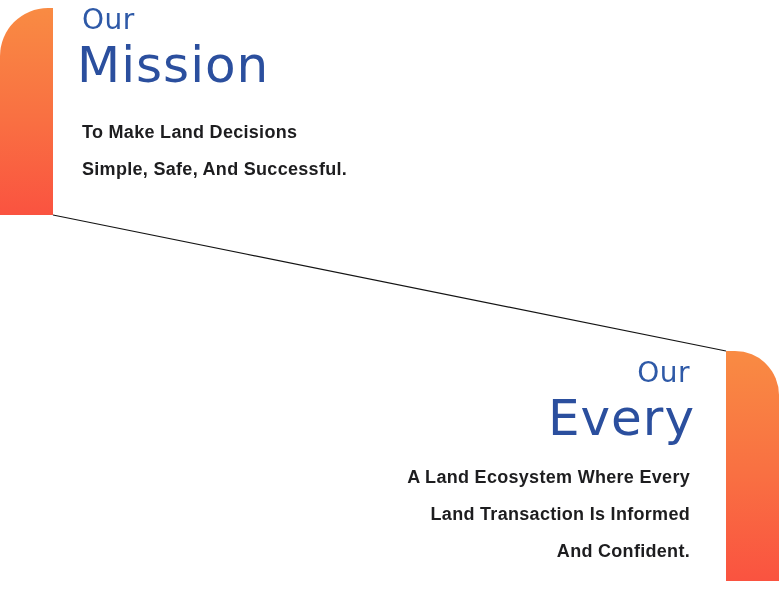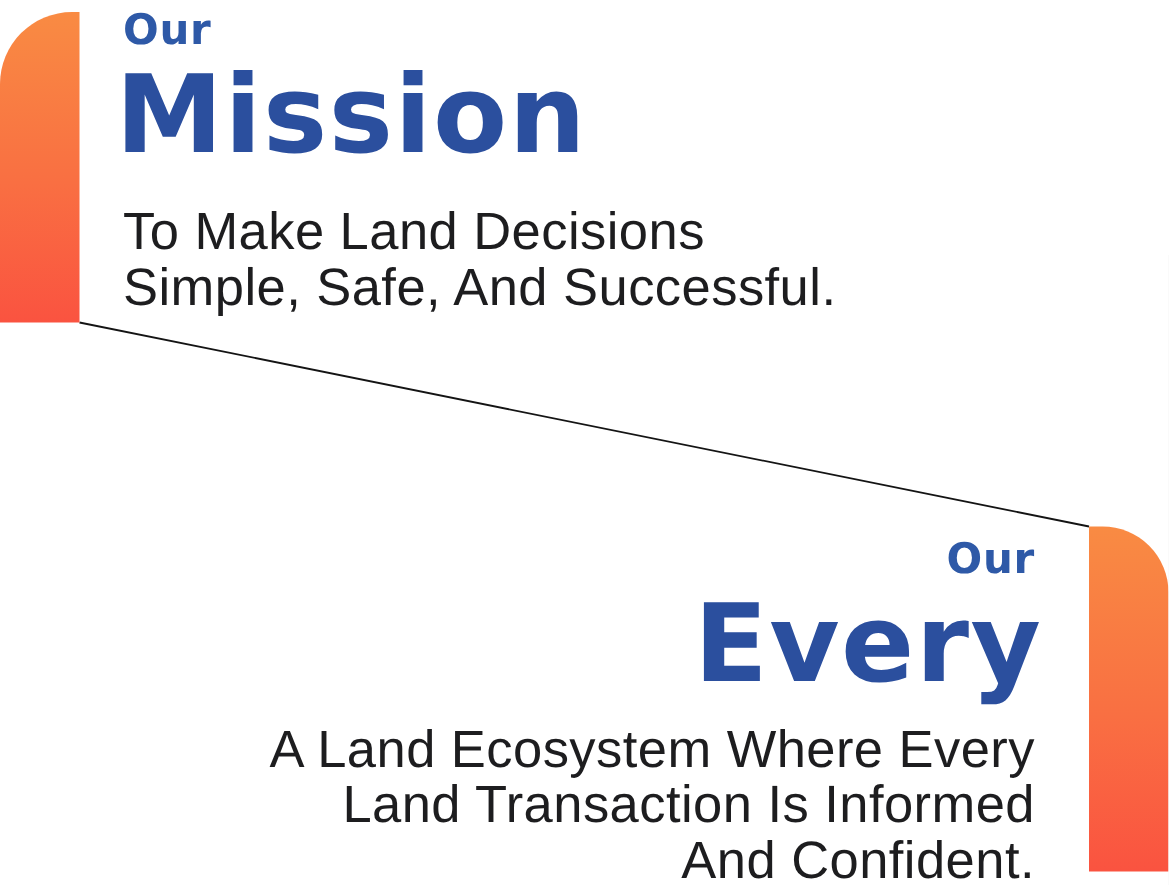--- a/index.html
+++ b/index.html
@@ -49,41 +49,41 @@
   .statement.mission{
     left:82px;top:2px;
     text-align:left;
   }
   .statement.vision{
     right:89px;top:355px;
     text-align:right;
   }
   .kicker{
     font-size:28px;
-    font-weight:700;
+    font-weight:400;
     letter-spacing:0.5px;
     color:var(--label-blue);
     line-height:1.3;
   }
   .title{
     margin:0;
-    font-size:72px;
-    font-weight:700;
+    font-size:50px;
+    font-weight:400;
     letter-spacing:1px;
     color:var(--heading-blue);
     line-height:1.0;
   }
   .mission .title{margin-left:-5px;margin-top:2px;}
   .vision .title{margin-right:-5px;margin-top:2px;}
   .body-copy{
     margin:0;
     margin-top:24px;
     font-family:"Liberation Sans","DejaVu Sans",sans-serif;
-    font-size:35px;
-    font-weight:400;
+    font-size:18px;
+    font-weight:700;
     color:var(--body-text);
     line-height:37px;
     white-space:pre-line;
     letter-spacing:0.3px;
   }
   .vision .body-copy{margin-top:16px;}
 </style>
 </head>
 <body>
 

